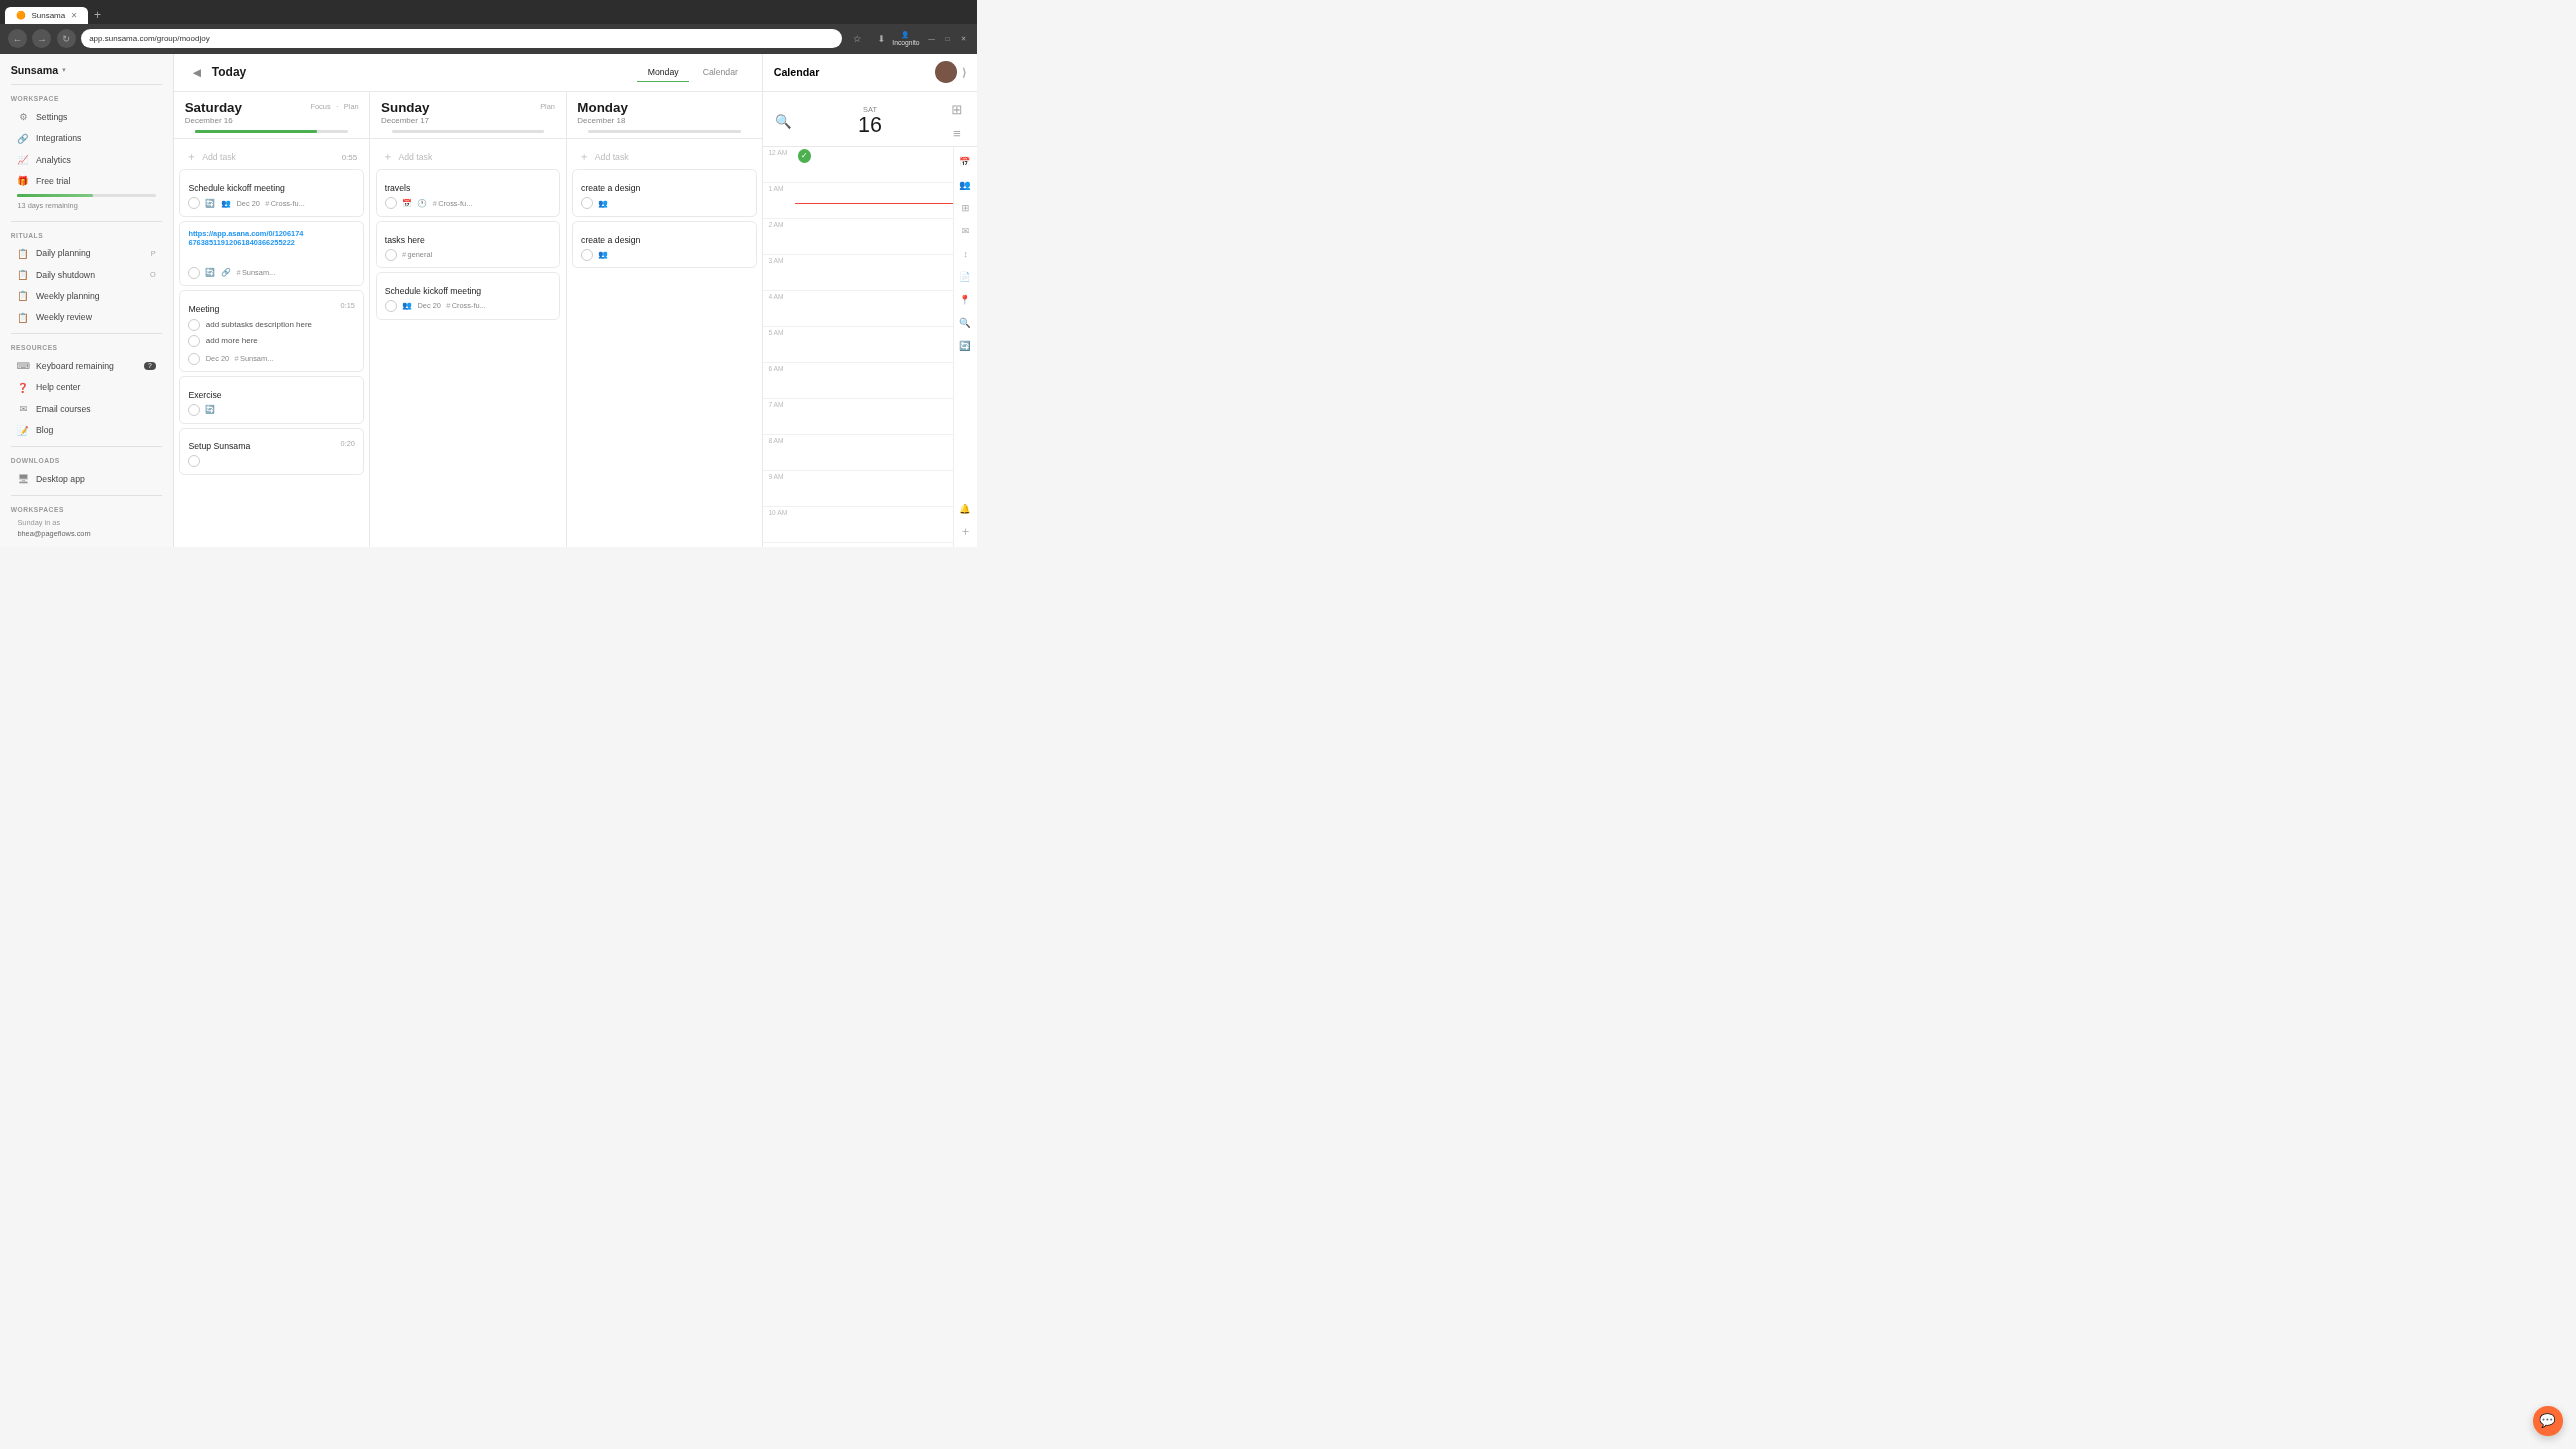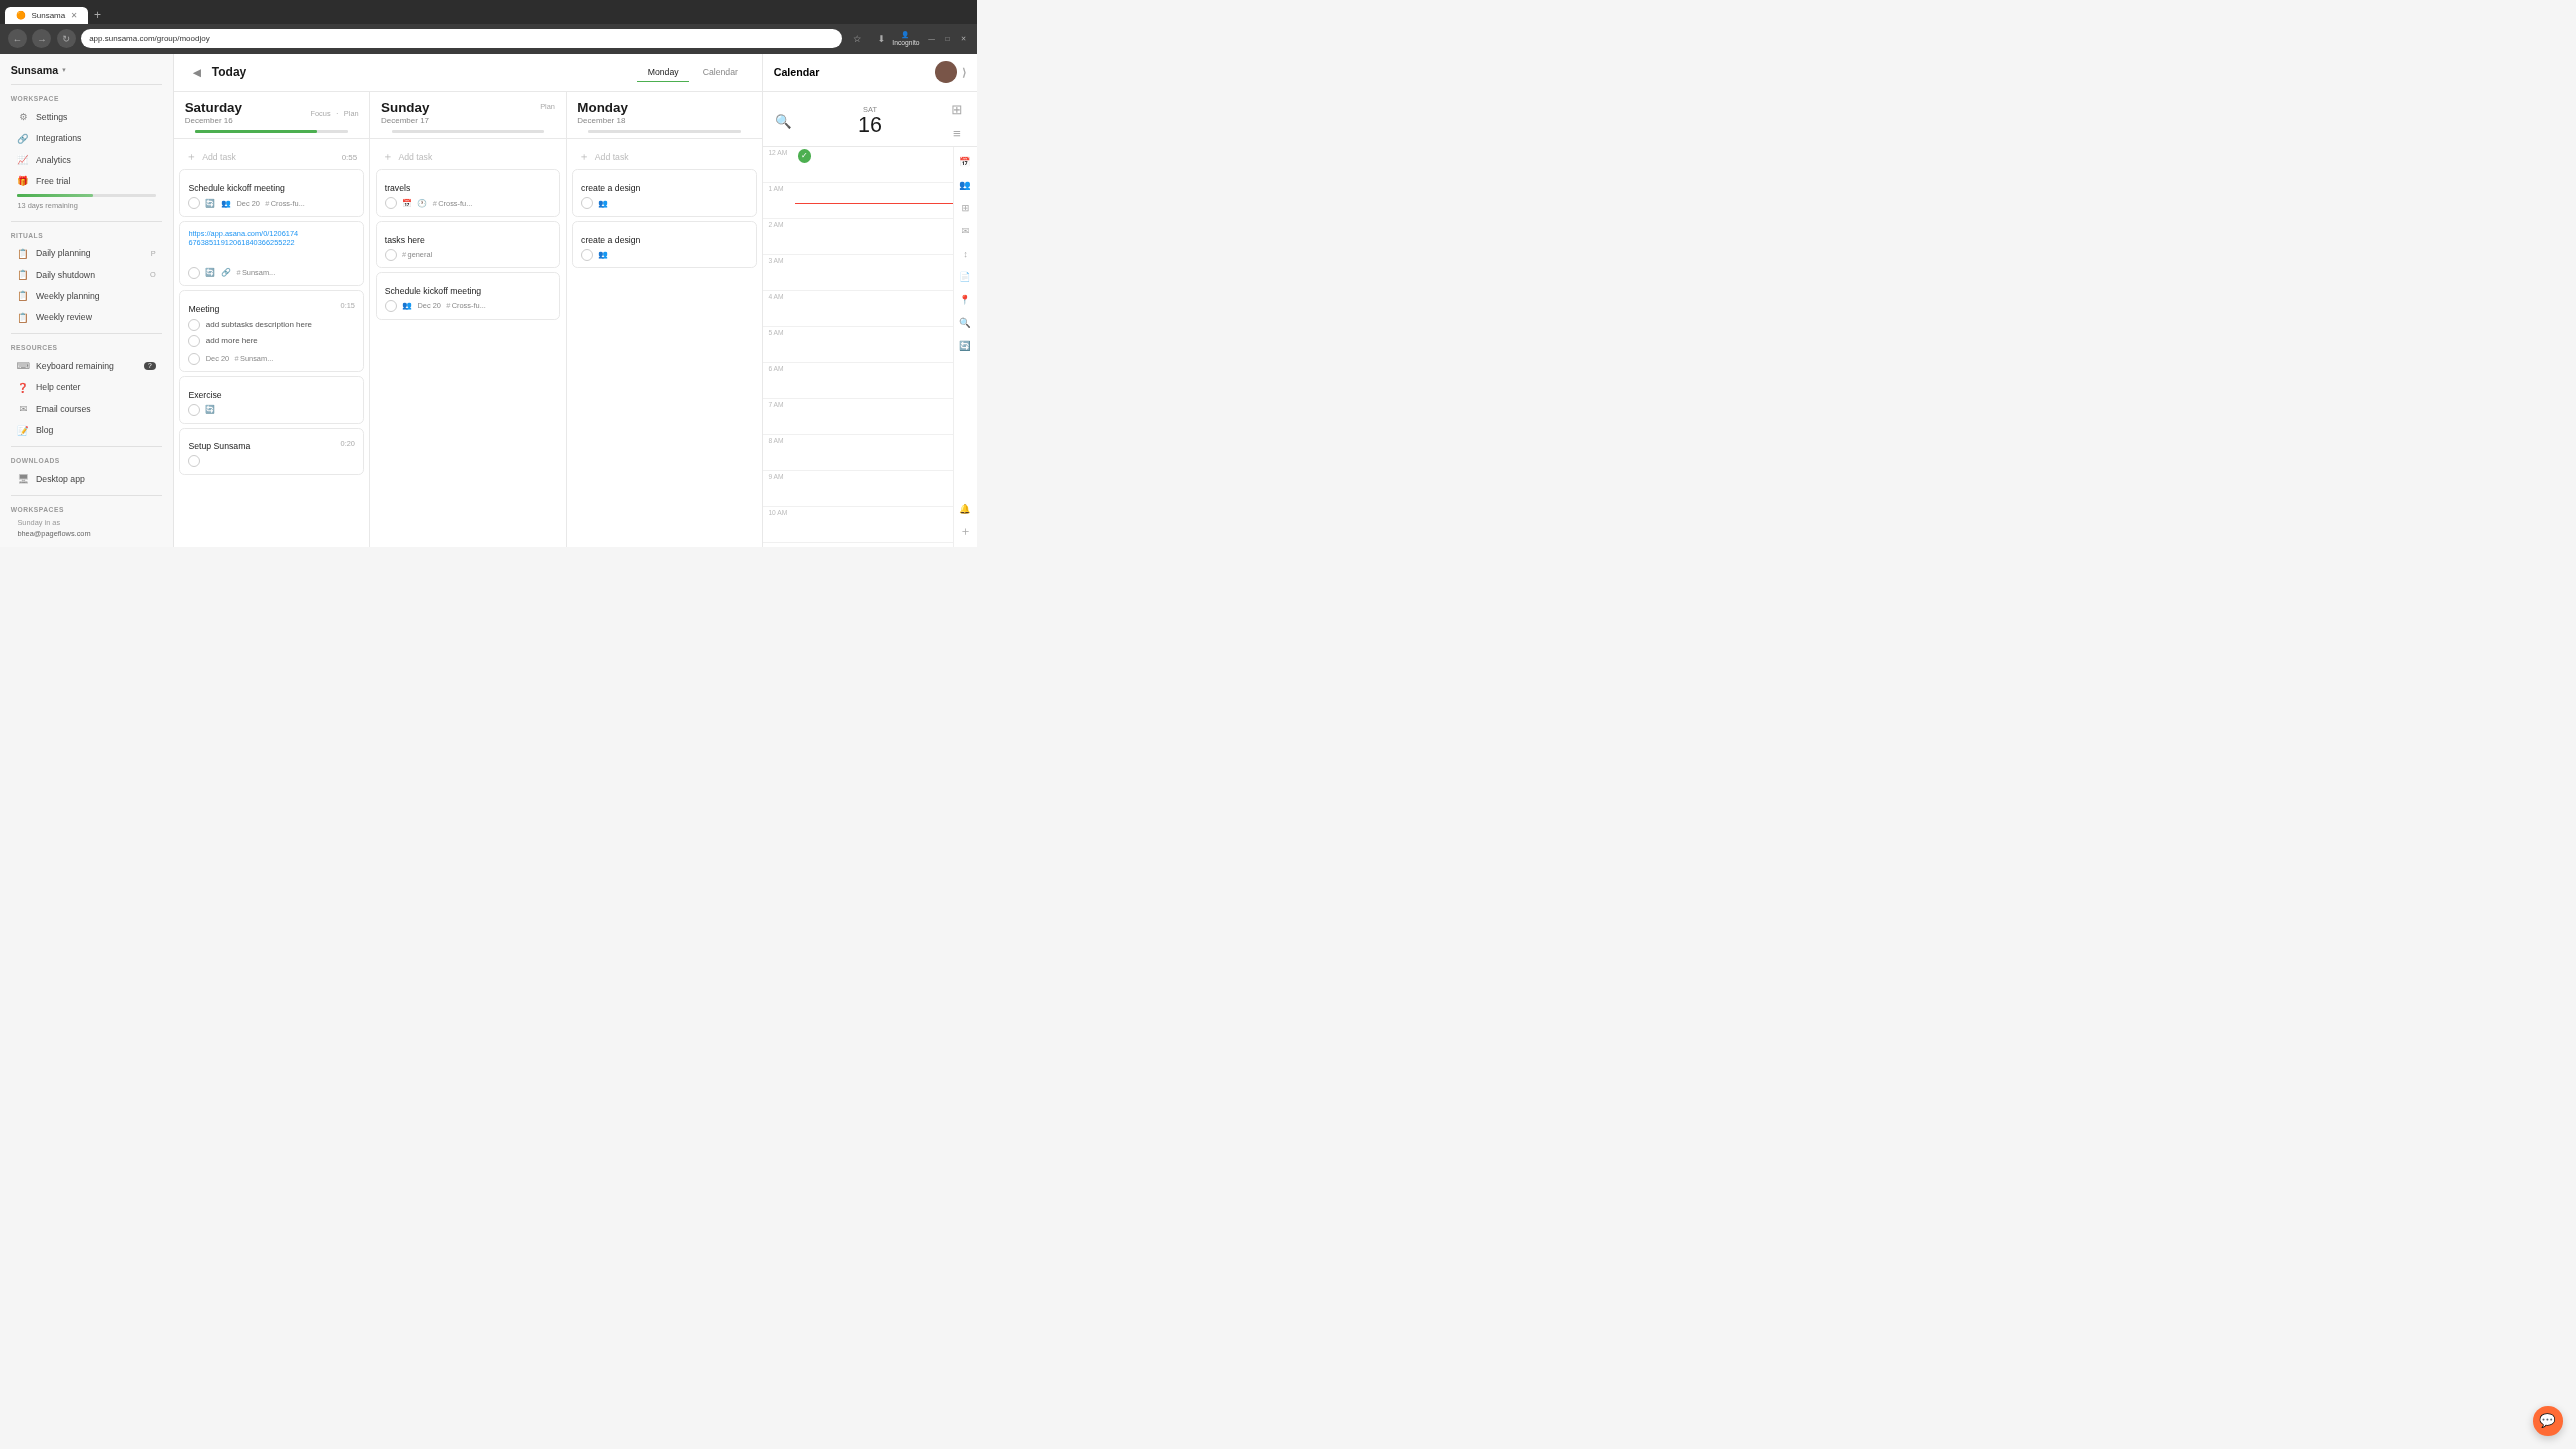--- a/index.html
+++ b/index.html
@@ -380,20 +380,21 @@
       gap: 5.4px;
       padding: 2px 0;
       font-size: 8px;
       color: #555;
     }
     .task-url {
       font-size: 7.4px;
       color: #2196f3;
       word-break: break-all;
       margin-bottom: 20px;
+      font-weight: bold;
     }
 
     
     .right-panel {
       width: 215px;
       border-left: 0.7px solid #e8e8e8;
       display: flex;
       flex-direction: column;
     }
     .right-panel-header {
@@ -679,21 +680,21 @@
       <div class="top-bar-tabs">
         <button class="tab-btn active">Monday</button>
         <button class="tab-btn">Calendar</button>
       </div>
     </div>
 
     <div class="columns-area">
 
       <div class="day-column">
         <div class="day-header">
-          <div style="display:flex; justify-content:space-between; align-items:center;">
+          <div style="display:flex; justify-content:space-between; align-items:flex-start;">
             <div>
               <div class="day-name">Saturday</div>
               <div class="day-date">December 16</div>
             </div>
             <div class="day-actions">
               <span style="cursor:pointer;">Focus</span>
               <span>·</span>
               <span style="cursor:pointer;">Plan</span>
             </div>
           </div>

